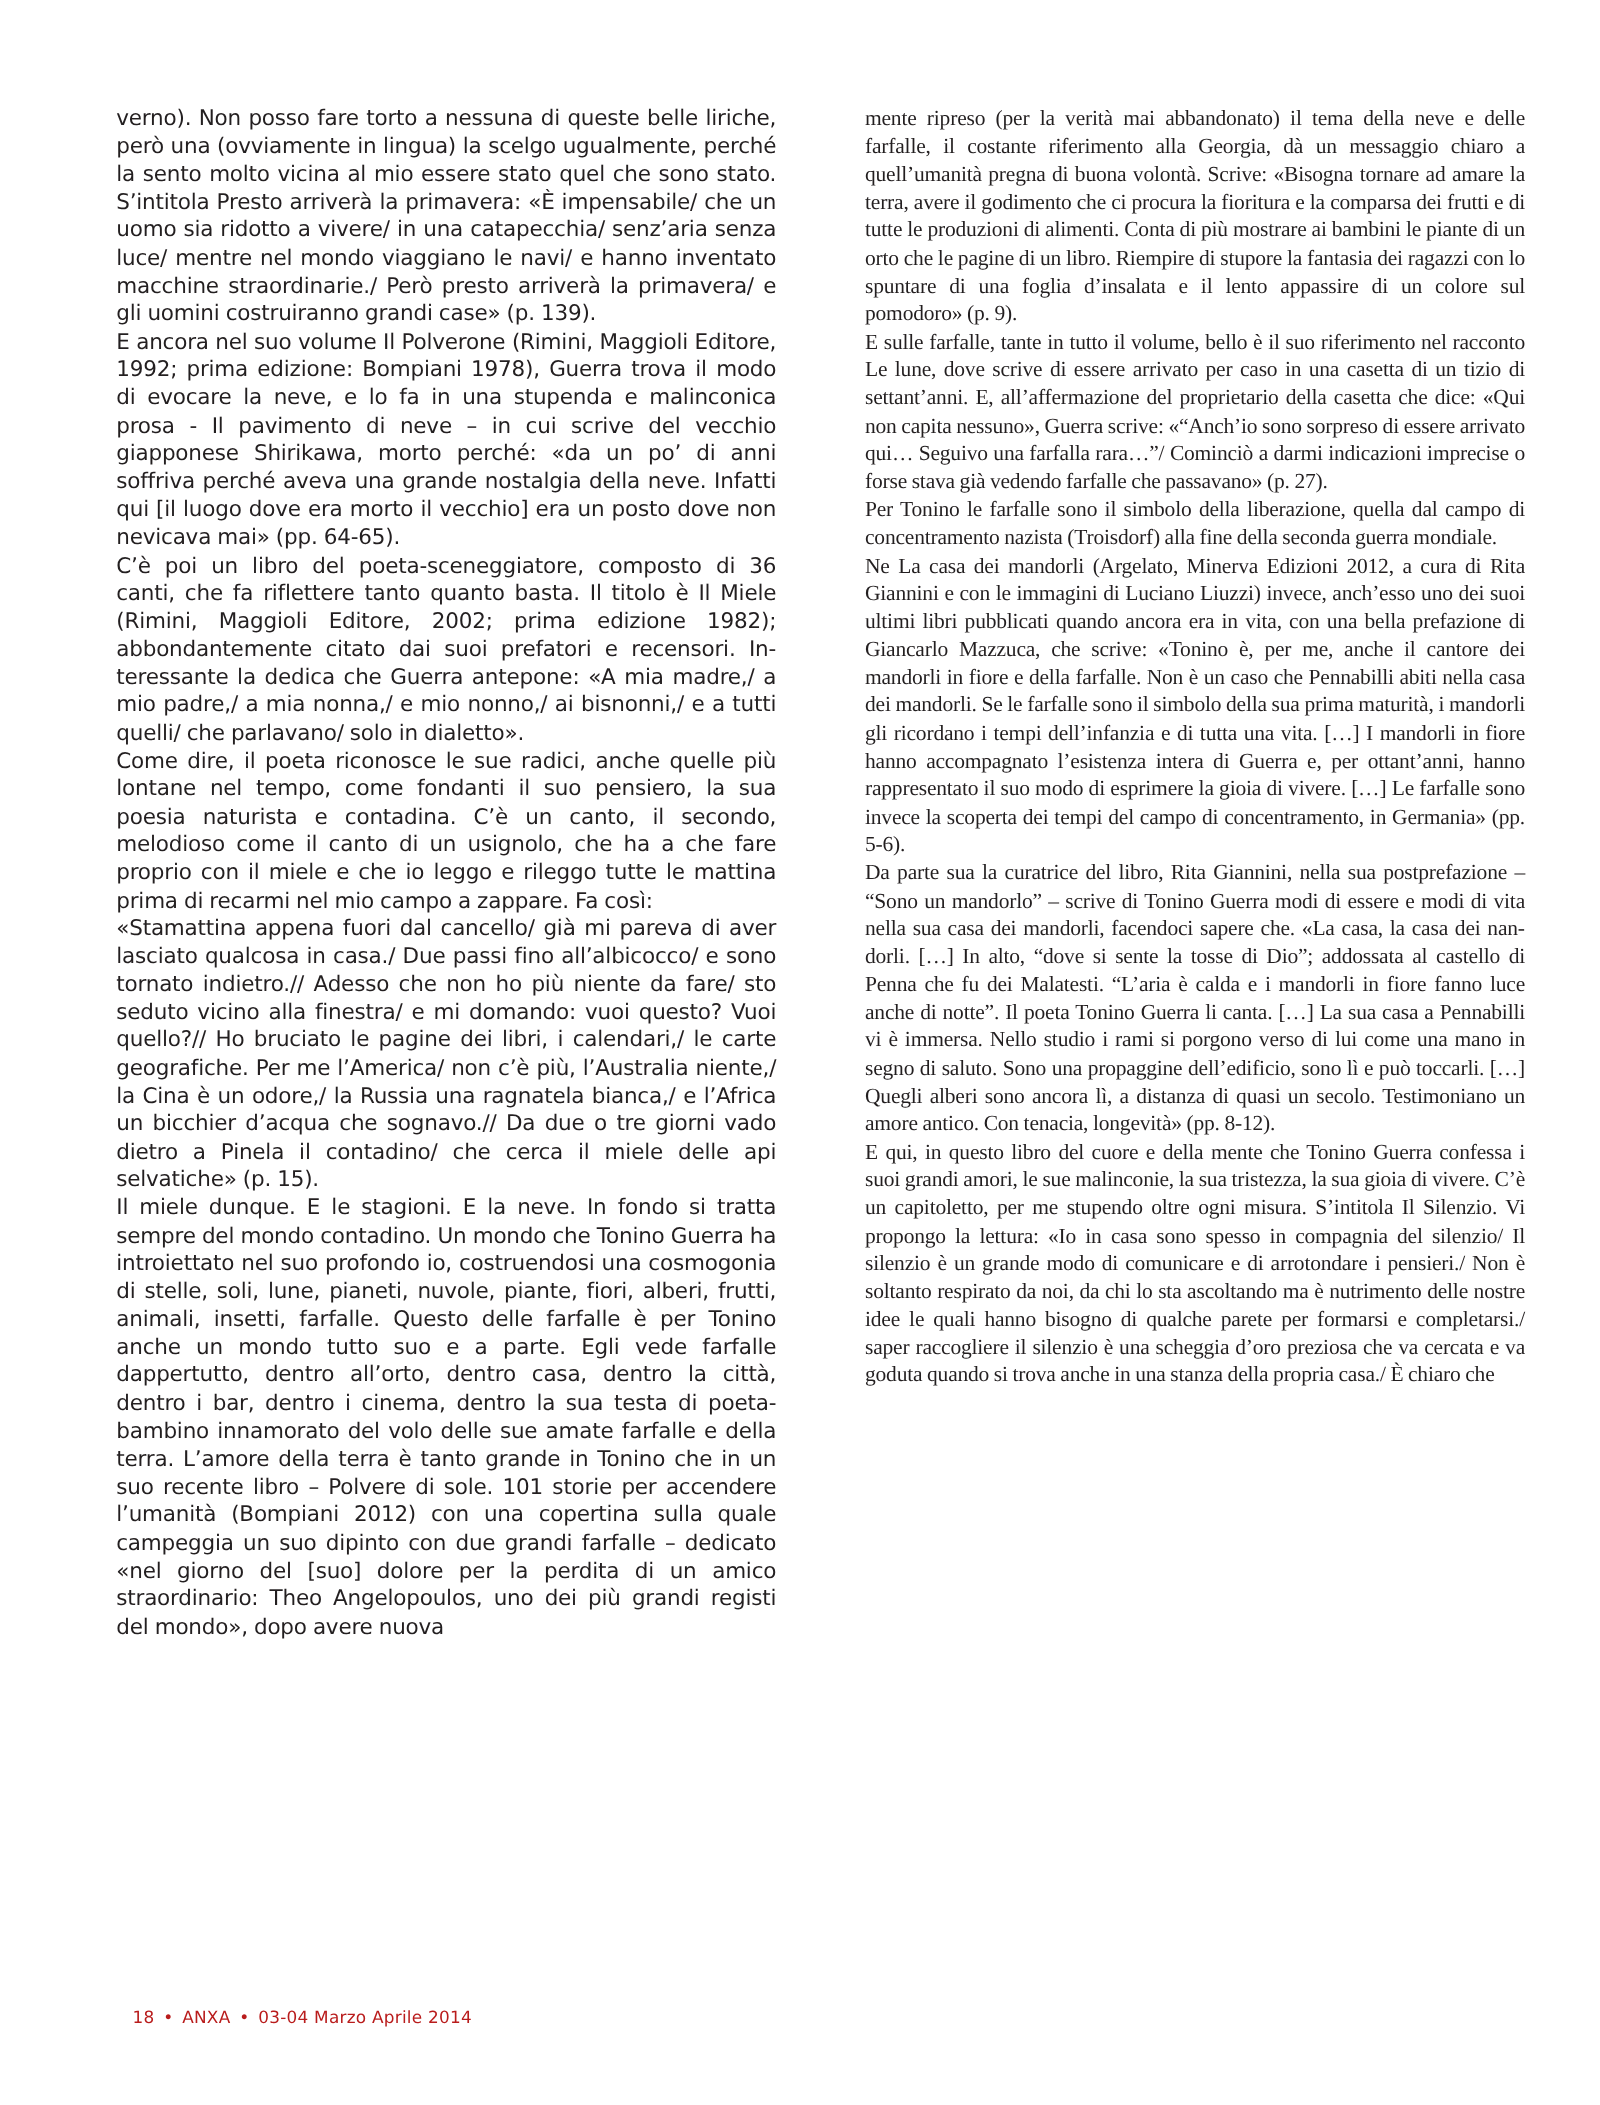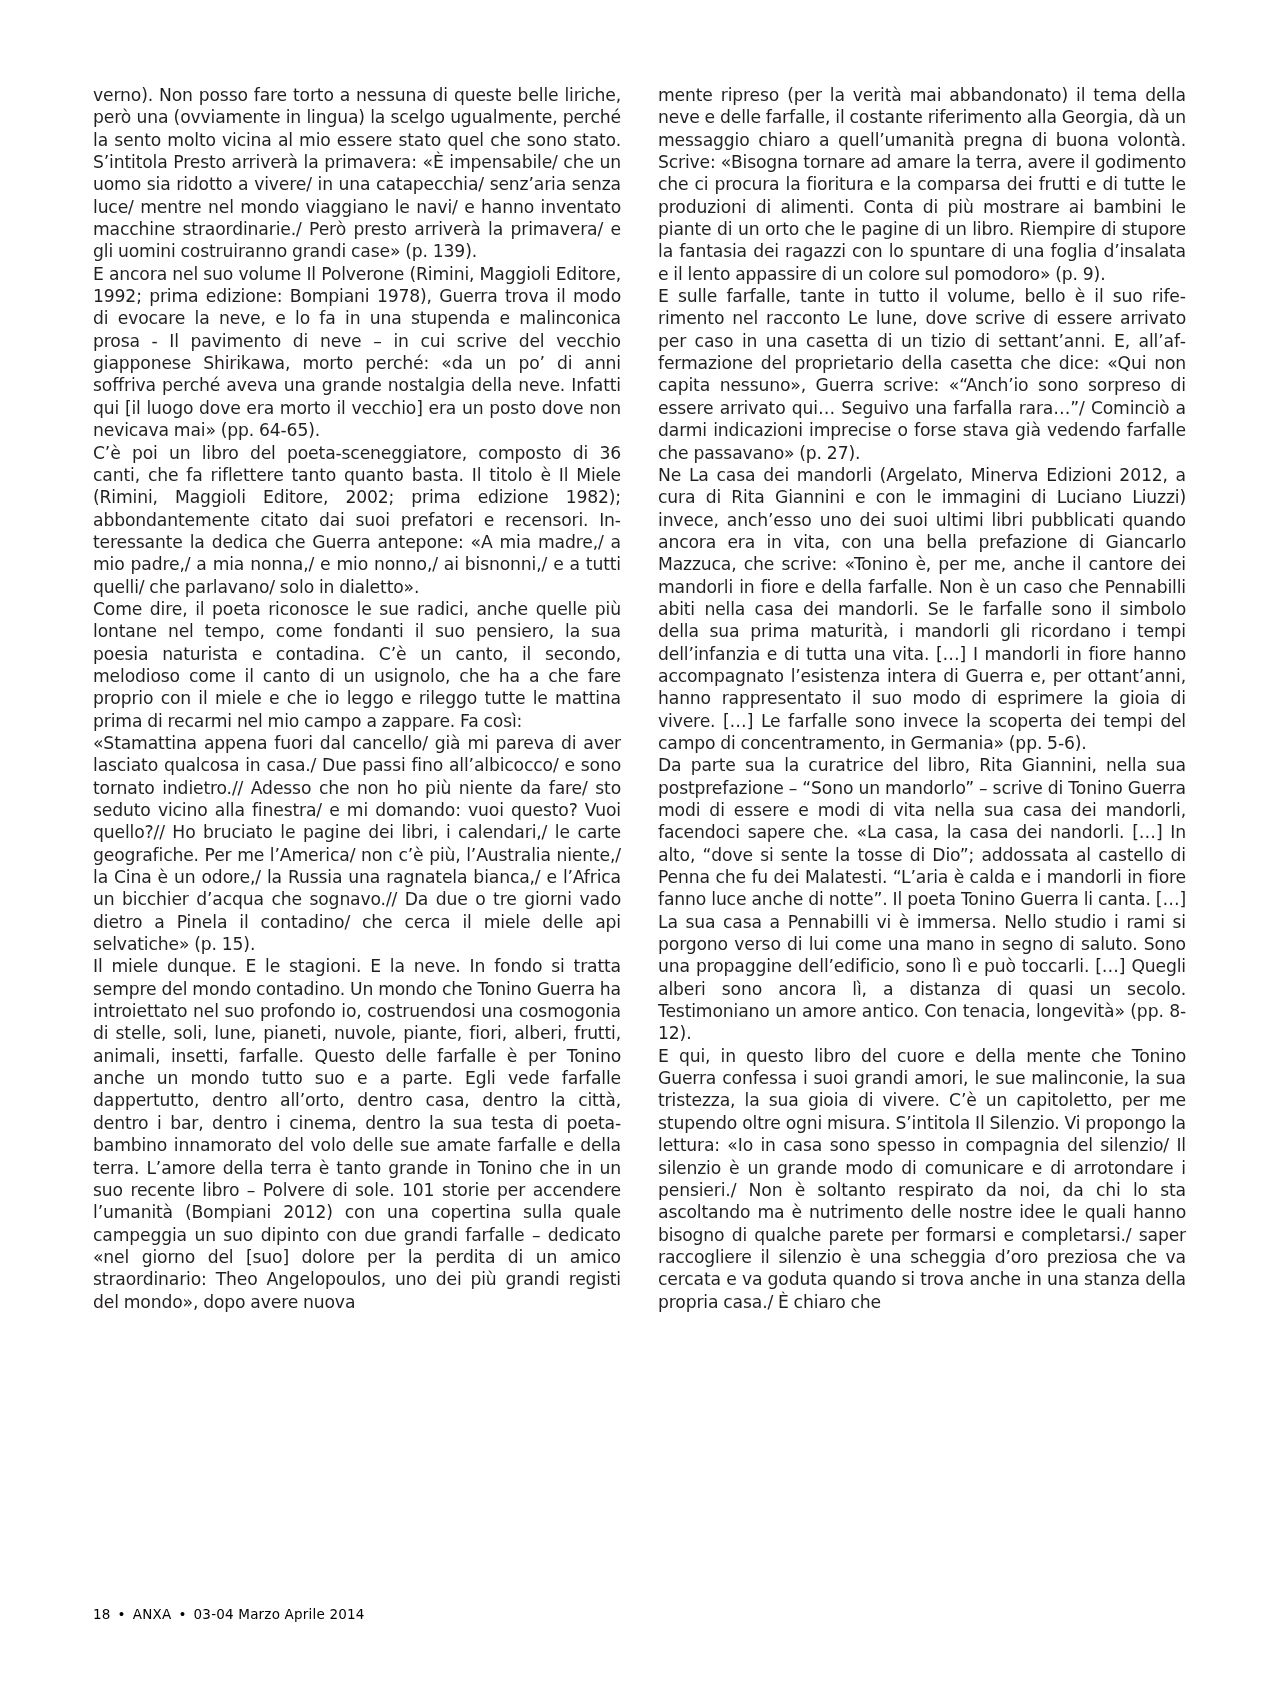--- a/index.html
+++ b/index.html
@@ -24,32 +24,32 @@
       position: absolute;
       top: 84px;
       width: 528px;
       font-size: 17.2px;
       line-height: 22.35px;
       text-align: justify;
       letter-spacing: -0.15px;
       word-spacing: -0.4px;
     }
     .col-left { left: 93px; }
-    .col-right { left: 658px; }
+    .col-right { left: 692px; font-family: Liberation Serif, serif; }
     .column p {
       margin: 0;
       padding: 0;
       hyphens: manual;
     }
     .footer {
       position: absolute;
-      left: 93px;
+      left: 106px;
       top: 1606px;
       font-size: 13.5px;
-      color: #000000;
+      color: #b91c1c;
       letter-spacing: 0.2px;
       white-space: pre;
     }
     .footer .sep {
       display: inline-block;
       margin: 0 7px;
     }
   </style>
 </head>
 <body>
@@ -61,20 +61,21 @@
     <p>E ancora nel suo volume Il Polverone (Rimini, Maggio­li Editore, 1992; prima edizione: Bompiani 1978), Guerra trova il modo di evocare la neve, e lo fa in una stupenda e malinconica prosa  - Il pavimento di neve – in cui scrive del vecchio giapponese Shirikawa, morto perché:  «da un po’ di anni soffriva perché aveva una grande nostalgia del­la neve. Infatti qui [il luogo dove era morto il vecchio] era un posto dove non nevicava mai» (pp. 64-65).</p>
     <p>C’è poi un libro del poeta-sceneggiatore, composto di 36 canti, che fa riflettere tanto quanto basta. Il titolo è Il Mie­le (Rimini, Maggioli Editore, 2002; prima edizione 1982); abbondantemente citato dai suoi prefatori e recensori. In­teressante la dedica che Guerra antepone:  «A mia madre,/ a mio padre,/ a mia nonna,/ e mio nonno,/ ai bisnonni,/ e a tutti quelli/ che parlavano/ solo in dialetto».</p>
     <p>Come dire, il poeta riconosce le sue radici, anche quelle più lontane nel tempo, come fondanti il suo pensiero, la sua poesia naturista e contadina. C’è un canto, il secondo, melodioso come il canto di un usignolo, che ha a che fare proprio con il miele e che io leggo e rileggo tutte le mat­tina prima di recarmi nel mio campo a zappare. Fa così:</p>
     <p>«Stamattina appena fuori dal cancello/ già mi pareva di aver lasciato qualcosa in casa./ Due passi fino all’albicoc­co/ e sono tornato indietro.// Adesso che non ho più nien­te da fare/ sto seduto vicino alla finestra/ e mi domando: vuoi questo? Vuoi quello?// Ho bruciato le pagine dei libri, i calendari,/ le carte geografiche. Per me l’America/ non c’è più, l’Australia niente,/ la Cina è un odore,/ la Russia una ragnatela bianca,/ e l’Africa un bicchier d’acqua che sogna­vo.// Da due o tre giorni vado dietro a Pinela il contadino/ che cerca il miele delle api selvatiche» (p. 15).</p>
     <p>Il miele dunque. E le stagioni. E la neve. In fondo si tratta sempre del mondo contadino. Un mondo che Tonino Guer­ra ha introiettato nel suo profondo io, costruendosi una cosmogonia di stelle, soli, lune, pianeti, nuvole, piante, fiori, alberi, frutti, animali, insetti, farfalle. Questo delle farfalle è per Tonino anche un mondo tutto suo e a parte. Egli vede farfalle dappertutto, dentro all’orto, dentro casa, dentro la città, dentro i bar, dentro i cinema, dentro la sua testa di poeta-bambino innamorato del volo delle sue amate far­falle e della terra. L’amore della terra è tanto grande in Tonino che in un suo recente libro – Polvere di sole. 101 storie per accendere l’umanità (Bompiani 2012) con una copertina sulla quale campeggia un suo dipinto con due grandi farfalle –  dedicato «nel giorno del [suo] dolore per la perdita di un amico straordinario: Theo Angelopoulos, uno dei più grandi registi del mondo», dopo avere nuova­</p>
   </div>
 
   <div class="column col-right">
     <p>mente ripreso (per la verità mai abbandonato) il tema del­la neve e delle farfalle, il costante riferimento alla Georgia, dà un messaggio chiaro a quell’umanità pregna di buona volontà. Scrive:  «Bisogna tornare ad amare la terra, ave­re il godimento che ci procura la fioritura e la comparsa dei frutti e di tutte le produzioni di alimenti. Conta di più mostrare ai bambini le piante di un orto che le pagine di un libro. Riempire di stupore la fantasia dei ragazzi con lo spuntare di una foglia d’insalata e il lento appassire di un colore sul pomodoro» (p. 9).</p>
     <p>E sulle farfalle, tante in tutto il volume, bello è il suo rife­rimento nel racconto Le lune, dove scrive di essere arrivato per caso in una casetta di un tizio di settant’anni. E, all’af­fermazione del proprietario della casetta che dice: «Qui non capita nessuno», Guerra scrive:  «“Anch’io sono sor­preso di essere arrivato qui… Seguivo una farfalla rara…”/ Cominciò a darmi indicazioni imprecise o forse stava già vedendo farfalle che passavano» (p. 27).</p>
+    <p>Per Tonino le farfalle sono il simbolo della liberazione, quella dal campo di concentramento nazista (Troisdorf) alla fine della seconda guerra mondiale.</p>
     <p>Ne La casa dei mandorli (Argelato, Minerva Edizioni 2012, a cura di Rita Giannini e con le immagini di Luciano Liuzzi) invece, anch’esso uno dei suoi ultimi libri pubblicati quan­do ancora era in vita, con una bella prefazione di Giancarlo Mazzuca, che scrive:  «Tonino è, per me, anche il cantore dei mandorli in fiore e della farfalle. Non è un caso che Pennabilli abiti nella casa dei mandorli. Se le farfalle sono il simbolo della sua prima maturità, i mandorli gli ricorda­no i tempi dell’infanzia e di tutta una vita. […] I mandorli in fiore hanno accompagnato l’esistenza intera di Guer­ra e, per ottant’anni, hanno rappresentato il suo modo di esprimere la gioia di vivere. […] Le farfalle sono invece la scoperta dei tempi del campo di concentramento, in Ger­mania» (pp. 5-6).</p>
     <p>Da parte sua la curatrice del libro, Rita Giannini, nella sua postprefazione – “Sono un mandorlo” – scrive di Tonino Guerra modi di essere e modi di vita nella sua casa dei mandorli, facendoci sapere che.  «La casa, la casa dei nan­dorli. […] In alto, “dove si sente la tosse di Dio”; addossata al castello di Penna che fu dei Malatesti. “L’aria è calda e i mandorli in fiore fanno luce anche di notte”. Il poeta Tonino Guerra li canta. […] La sua casa a Pennabilli vi è immersa. Nello studio i rami si porgono verso di lui come una mano in segno di saluto. Sono una propaggine dell’e­dificio, sono lì e può toccarli. […] Quegli alberi sono ancora lì, a distanza di quasi un secolo. Testimoniano un amore antico. Con tenacia, longevità» (pp. 8-12).</p>
     <p>E qui, in questo libro del cuore e della mente che Toni­no Guerra confessa i suoi grandi amori, le sue malinconie, la sua tristezza, la sua gioia di vivere. C’è un capitoletto, per me stupendo oltre ogni misura. S’intitola Il Silenzio. Vi propongo la lettura:  «Io in casa sono spesso in compagnia del silenzio/ Il silenzio è un grande modo di comunicare e di arrotondare i pensieri./ Non è soltanto respirato da noi, da chi lo sta ascoltando ma è nutrimento delle nostre idee le quali hanno bisogno di qualche parete per formarsi e completarsi./ saper raccogliere il silenzio è una scheggia d’oro preziosa che va cercata e va goduta quando si tro­va anche in una stanza della propria casa./ È chiaro che</p>
   </div>
 
   <div class="footer"><span>18</span><span class="sep">•</span><span>ANXA</span><span class="sep">•</span><span>03-04 Marzo Aprile 2014</span></div>
 
 </div>
 
 </body></html>

